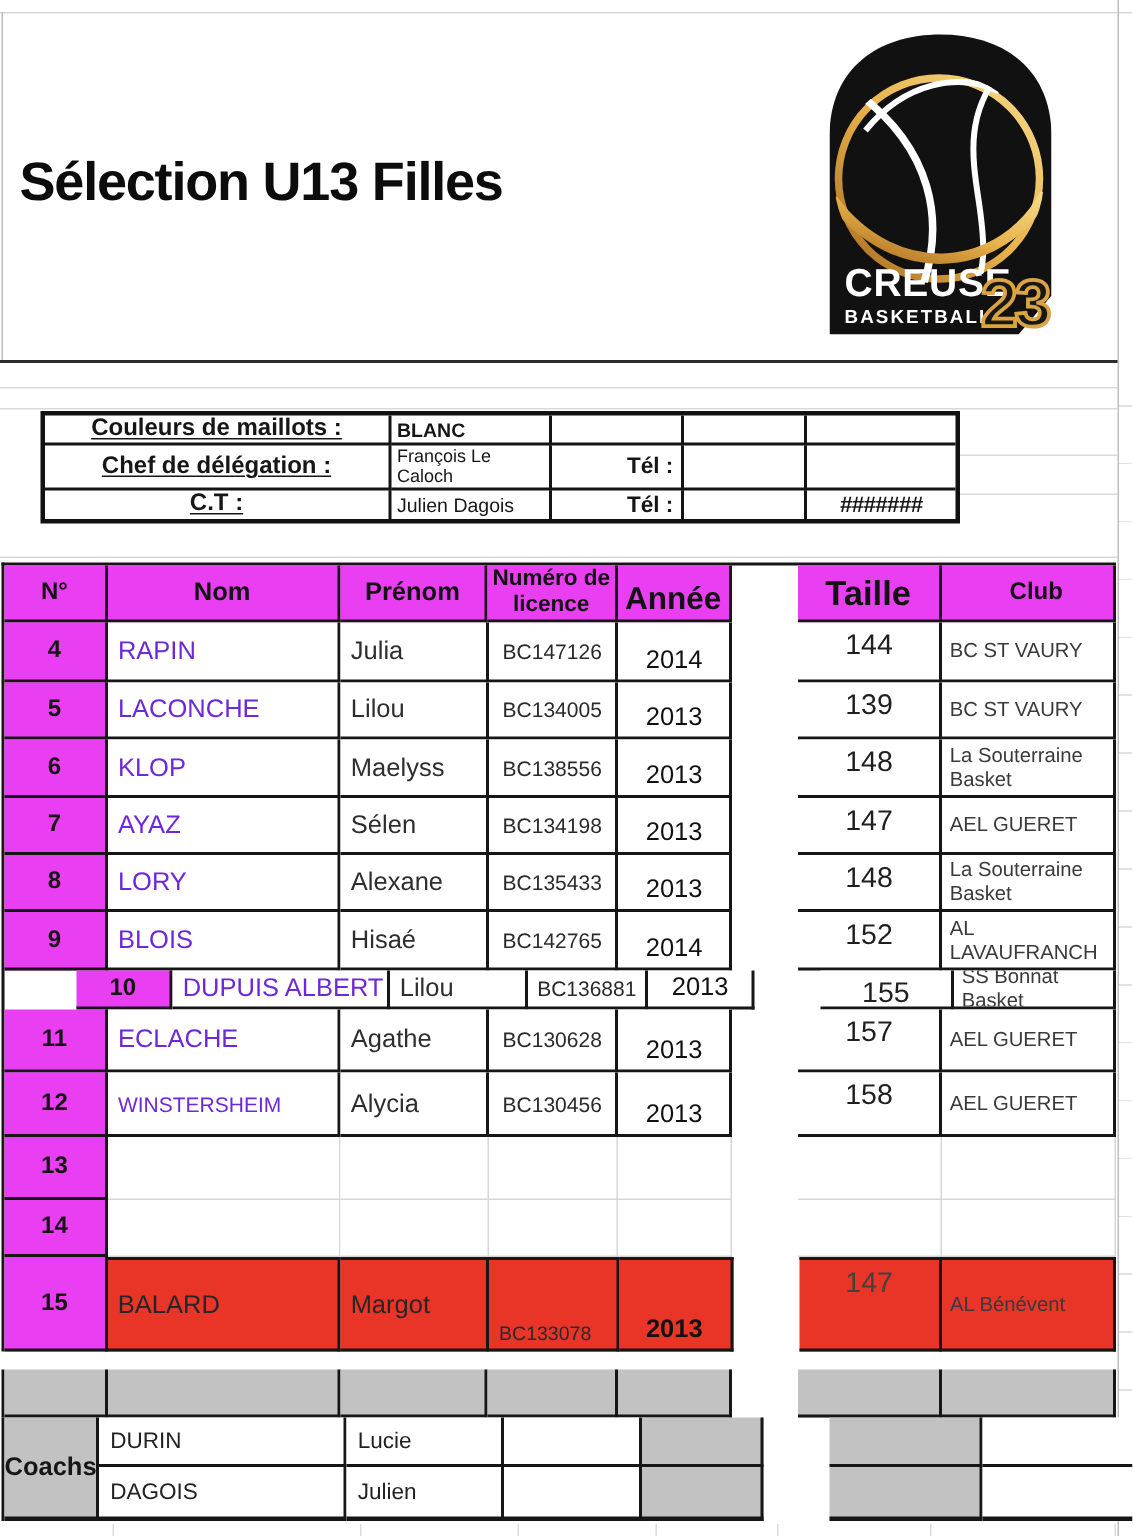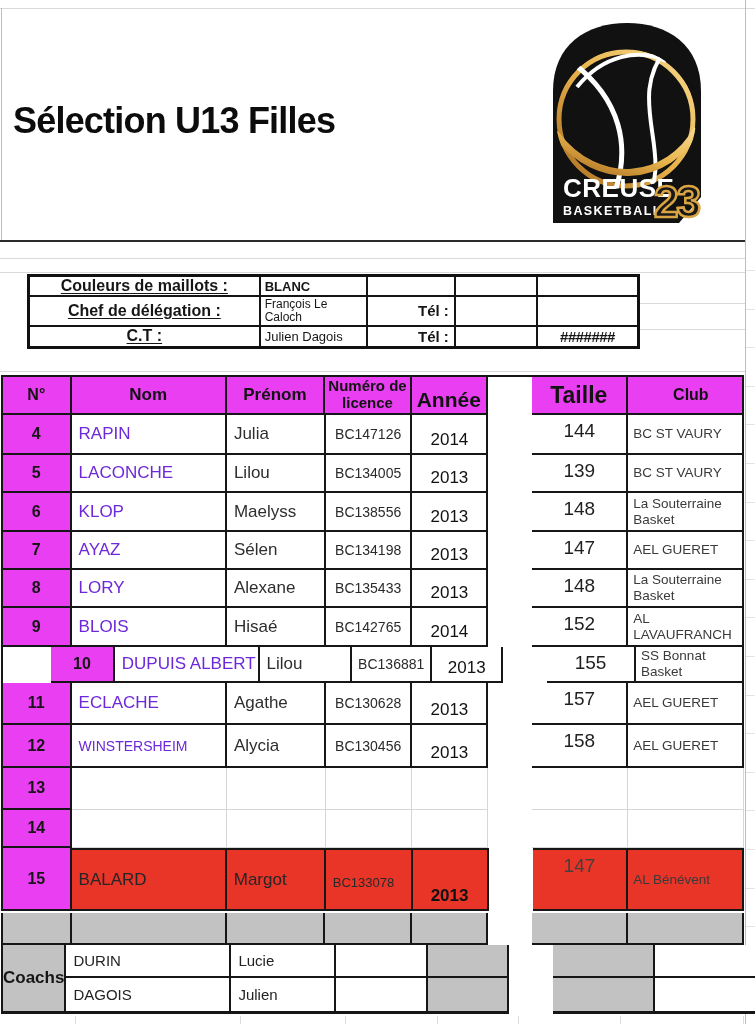--- a/index.html
+++ b/index.html
@@ -56,21 +56,21 @@
   .c-prenom{padding-left:7px;font-size:17px;color:#2e2e2e;}
   .c-lic{justify-content:center;font-size:14px;color:#2a2a2a;}
   .c-annee{justify-content:center;align-items:flex-end;padding-bottom:3px;font-size:17px;color:#111;}
   .c-taille{justify-content:center;align-items:flex-start;padding-top:5px;font-size:19px;color:#1f1f1f;}
   .c-club{padding-left:5px;font-size:13.5px;line-height:1.18;color:#3a3a3a;}
   
   .row-empty .cell:not(.c-num){border-right:1px solid #d6d6d6;border-bottom:1px solid #d6d6d6;}
   
   .row-red .cell:not(.c-num){background:var(--red);border-top:2px solid #161616;}
   .row-red .c-nom,.row-red .c-prenom{color:#262626;}
-  .row-red .c-lic{justify-content:flex-start;align-items:flex-end;padding:0 0 19px 7px;font-size:13px;}
+  .row-red .c-lic{justify-content:flex-start;align-items:flex-end;padding:0 0 3px 7px;font-size:13px;}
   .row-red .c-annee{font-weight:700;}
   .row-red .c-taille{color:#44403c;}
   
   .sep-row{position:absolute;left:1px;top:913px;width:741px;height:32px;display:flex;
     border-left:2px solid #161616;}
   .sep-row .cell{background:var(--grey);}
   .coach-block{position:absolute;left:1px;top:945px;width:741px;height:69px;display:flex;
     border-left:2px solid #161616;}
   .coach-label{box-sizing:border-box;width:73px;height:69px;background:var(--grey);
     border-right:2px solid #161616;border-bottom:3px solid #161616;display:flex;
@@ -335,21 +335,21 @@
           <div class="cell c5 c-annee">
             <span>2014</span>
           </div>
           <div class="cell c6 c-taille">
             <span>152</span>
           </div>
           <div class="cell c7 c-club">
             <span>AL LAVAUFRANCH</span>
           </div>
         </div>
-        <div class="t-row" style="height: 36px; padding-left: 48px;">
+        <div class="t-row" style="height: 26px; padding-left: 48px;">
           <div class="cell c1 c-num">
             <span>10</span>
           </div>
           <div class="cell c2 c-nom">
             <span>DUPUIS ALBERT</span>
           </div>
           <div class="cell c3 c-prenom">
             <span>Lilou</span>
           </div>
           <div class="cell c4 c-lic">

